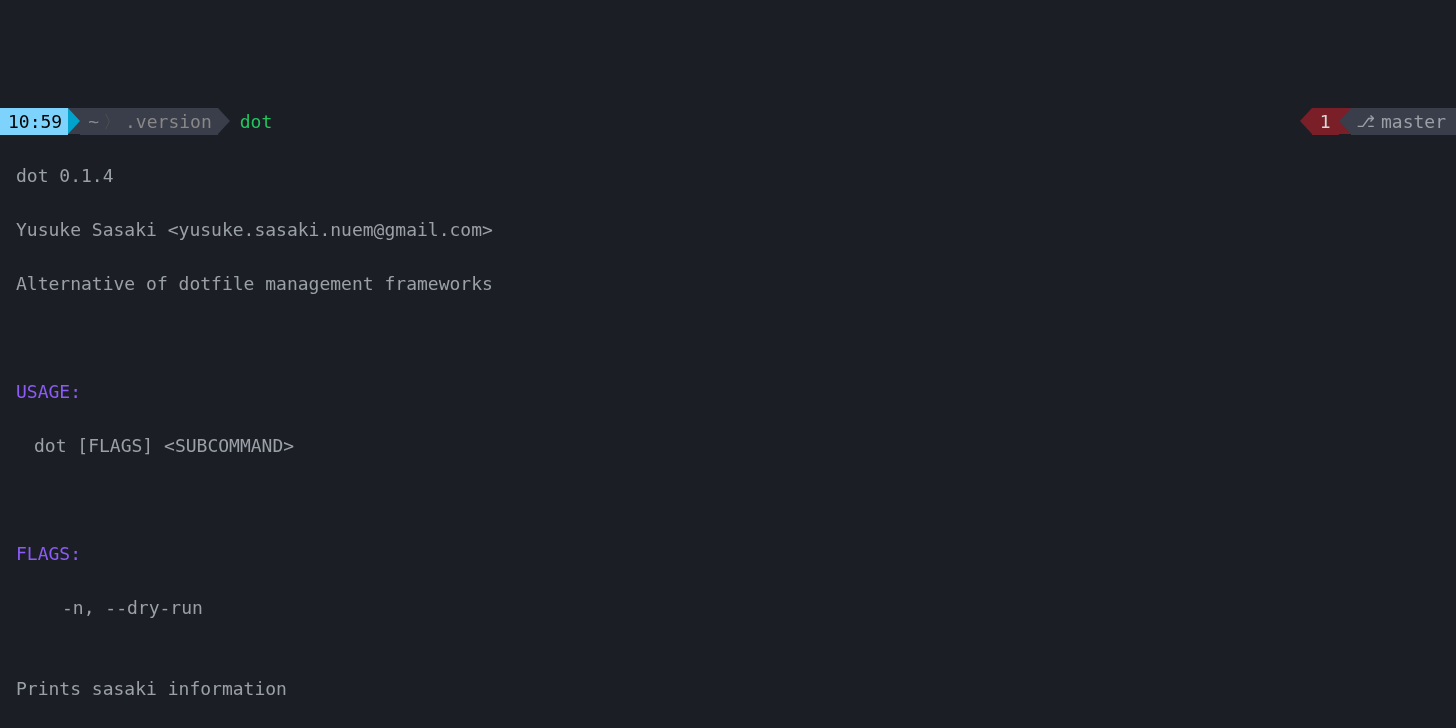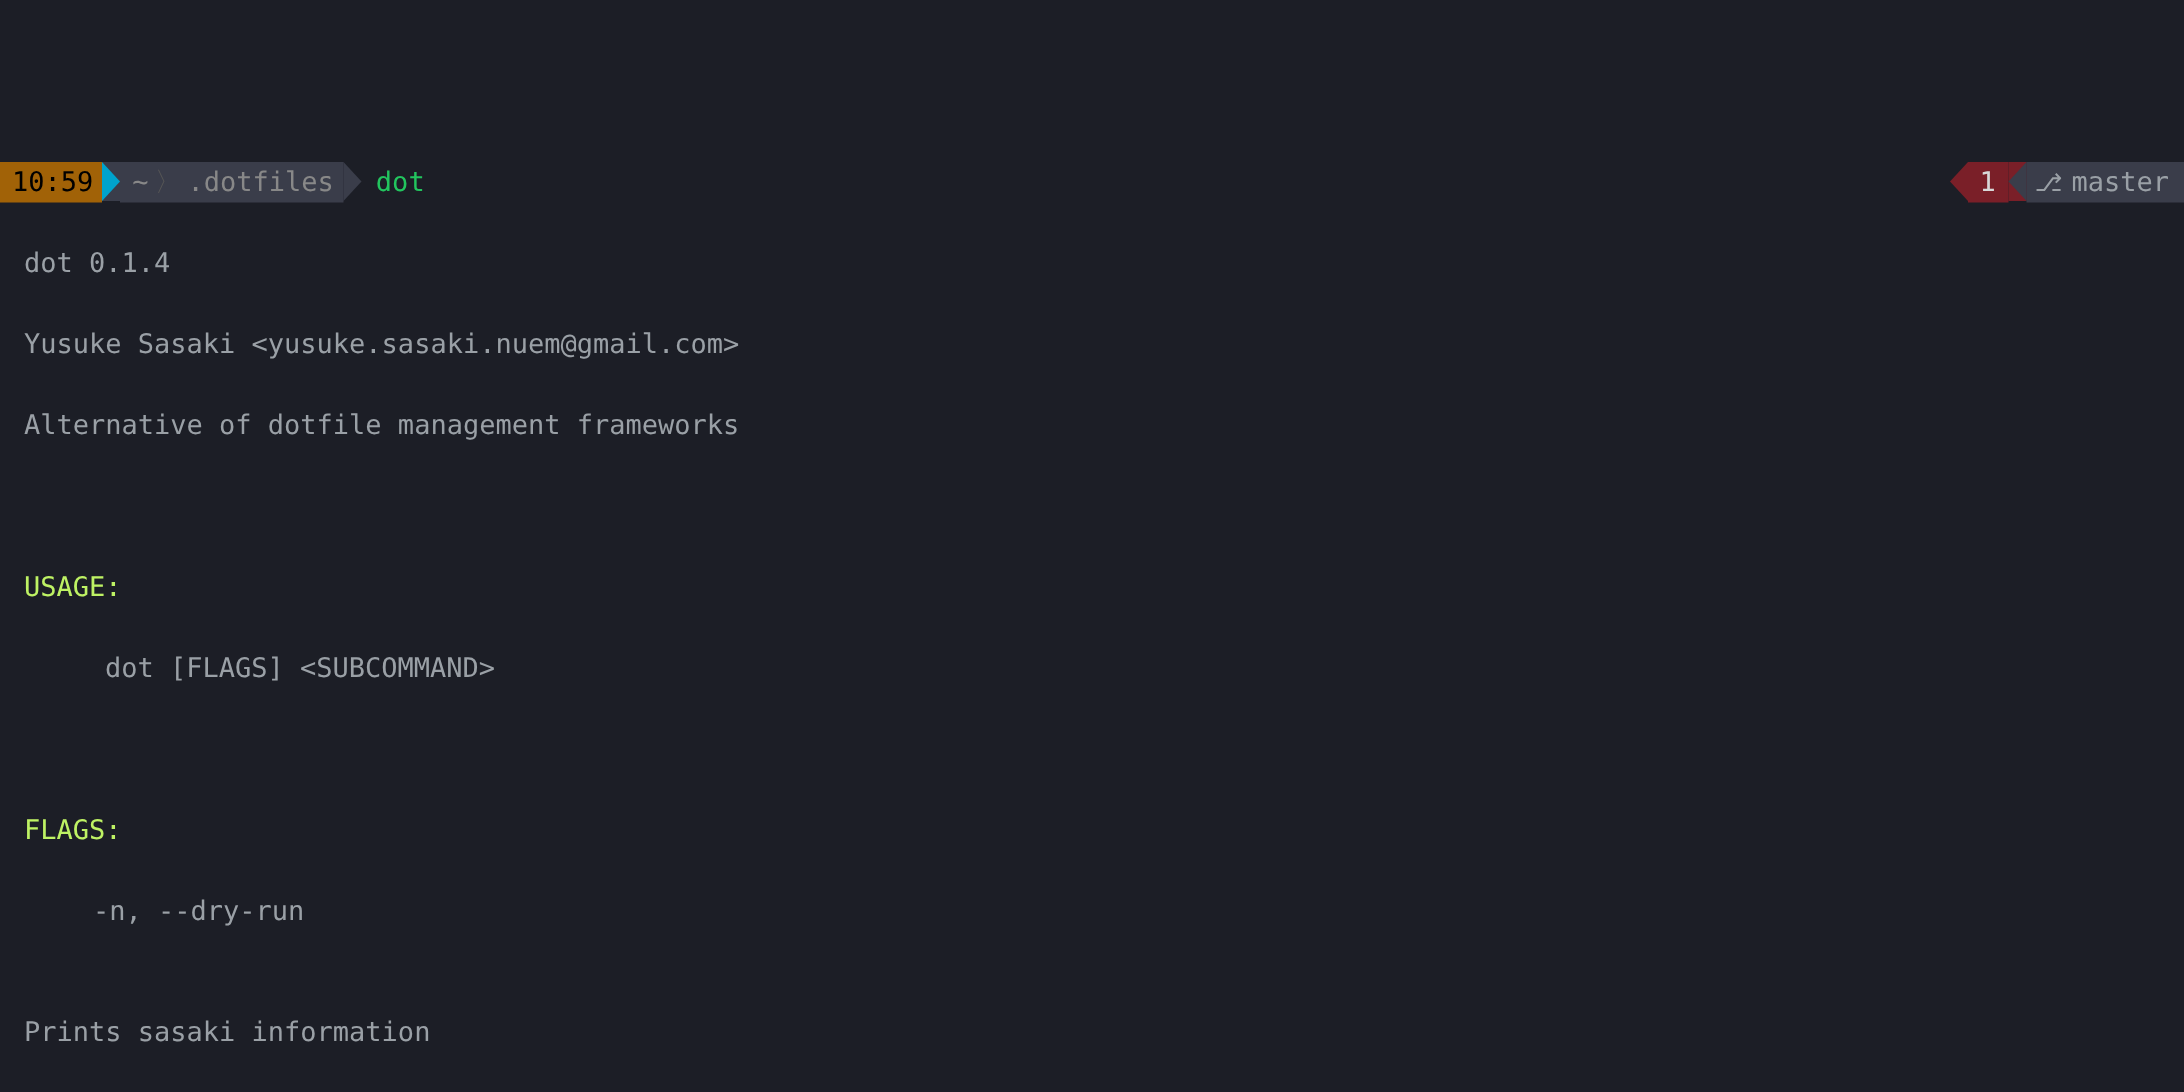--- a/index.html
+++ b/index.html
@@ -13,48 +13,48 @@
   height: 728px;
   overflow: hidden;
   white-space: pre;
 }
 .prompt-line {
   display: flex;
   align-items: stretch;
   height: 27px;
 }
 .seg { display: inline-flex; align-items: center; padding: 0 6px 0 8px; height: 27px; }
-.seg-time { background: #a16207; color: #000; }
+.seg-time { background: #7dd3fc; color: #000; }
 .seg-path { background: #3a3d4a; color: #888; }
 .seg-path .sep { color: #555; margin: 0 4px; }
 .arrow { width: 0; height: 0; border-top: 13.5px solid transparent; border-bottom: 13.5px solid transparent; }
 .arr-time { border-left: 12px solid #00a3cc; background: #3a3d4a; }
 .arr-path { border-left: 12px solid #3a3d4a; }
 .cmd { padding-left: 10px; color: #22c55e; }
 .right-status { margin-left: auto; display: flex; align-items: stretch; height: 27px; }
 .arr-badge-l { width: 0; height: 0; border-top: 13.5px solid transparent; border-bottom: 13.5px solid transparent; border-right: 12px solid #7a1f28; }
 .badge { background: #7a1f28; color: #d8d8d8; padding: 0 8px; display: inline-flex; align-items: center; }
 .arr-branch-l { width: 0; height: 0; border-top: 13.5px solid transparent; border-bottom: 13.5px solid transparent; border-right: 12px solid #3a3d4a; background: #7a1f28; }
 .branch { background: #3a3d4a; color: #9aa0a6; padding: 0 10px 0 6px; display: inline-flex; align-items: center; gap: 6px; }
 .branch-icon { font-size: 16px; }
 .out { padding-left: 16px; color: #9aa0a6; }
 .flag-row, .sub-row { display: flex; gap: 42px; }
 .flag-key { display: inline-block; width: 200px; padding-left: 46px; }
-.indent { padding-left: 70px; }
-.heading { color: #bef264; }
+.indent { padding-left: 34px; }
+.heading { color: #8b5cf6; }
 </style>
 </head>
 <body>
 
 
 
 <div class="prompt-line">
   <span class="seg seg-time">10:59</span>
   <span class="arrow arr-time"></span>
-  <span class="seg seg-path"><span>~</span><span class="sep">〉</span><span>.dotfiles</span></span>
+  <span class="seg seg-path"><span>~</span><span class="sep">〉</span><span>.version</span></span>
   <span class="arrow arr-path"></span>
   <span class="cmd">dot</span>
   <span class="right-status">
     <span class="arr-badge-l"></span>
     <span class="badge">1</span>
     <span class="arr-branch-l"></span>
     <span class="branch"><span class="branch-icon">⎇</span><span>master</span></span>
   </span>
 </div>
 <div class="out">dot 0.1.4</div>

